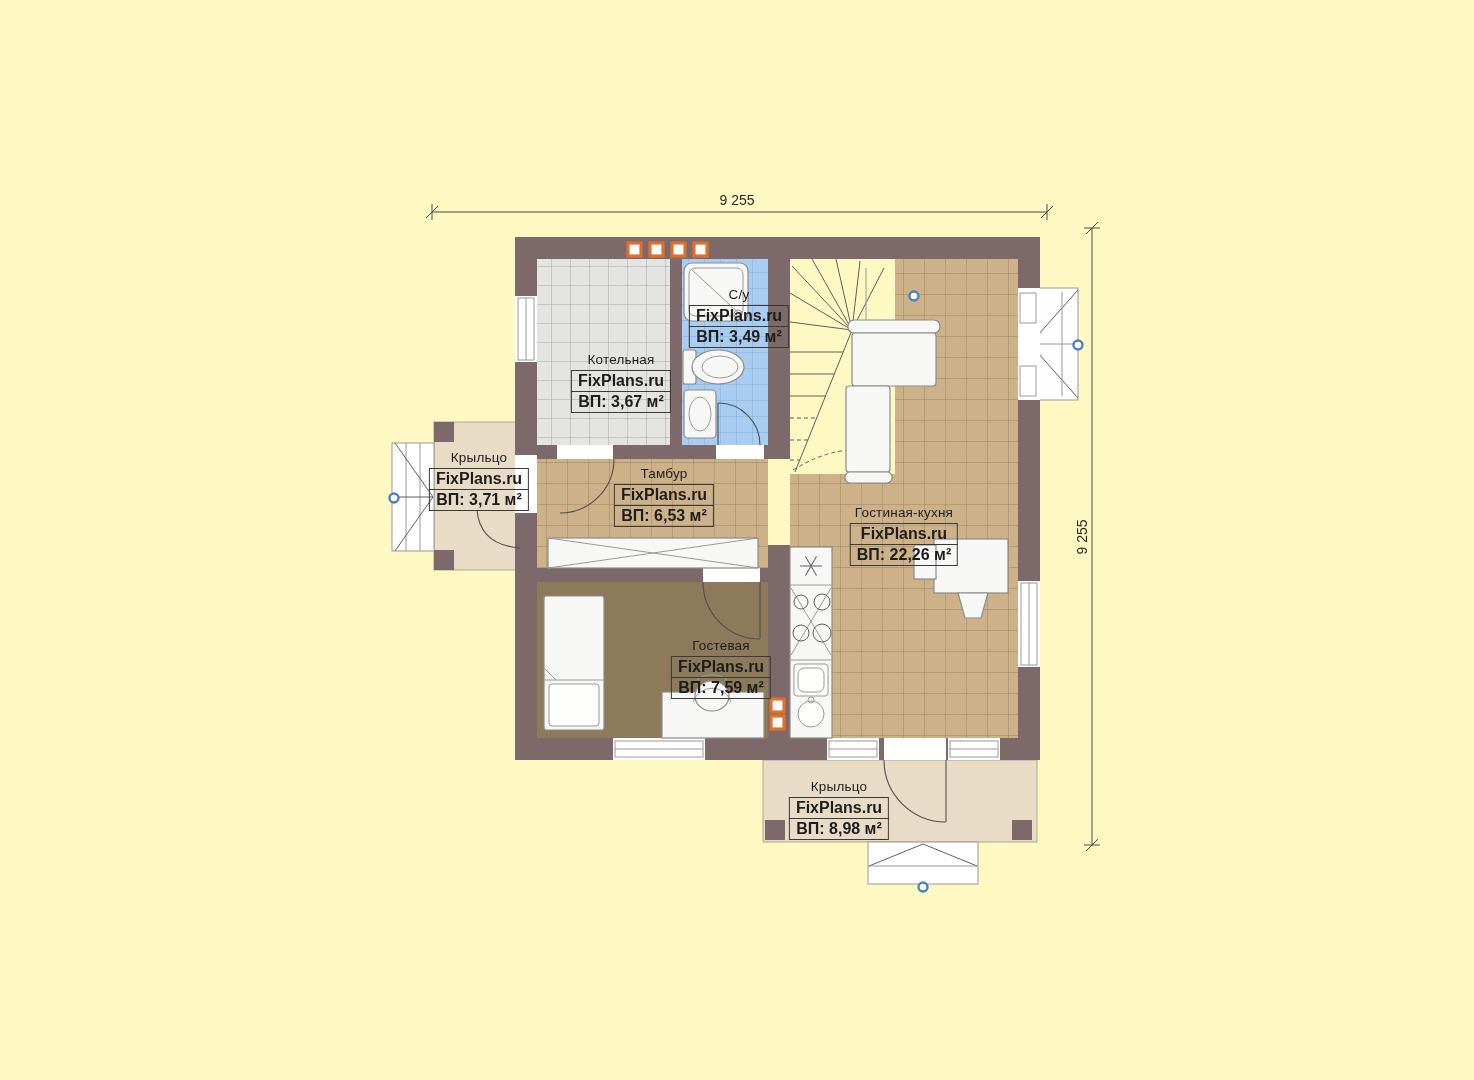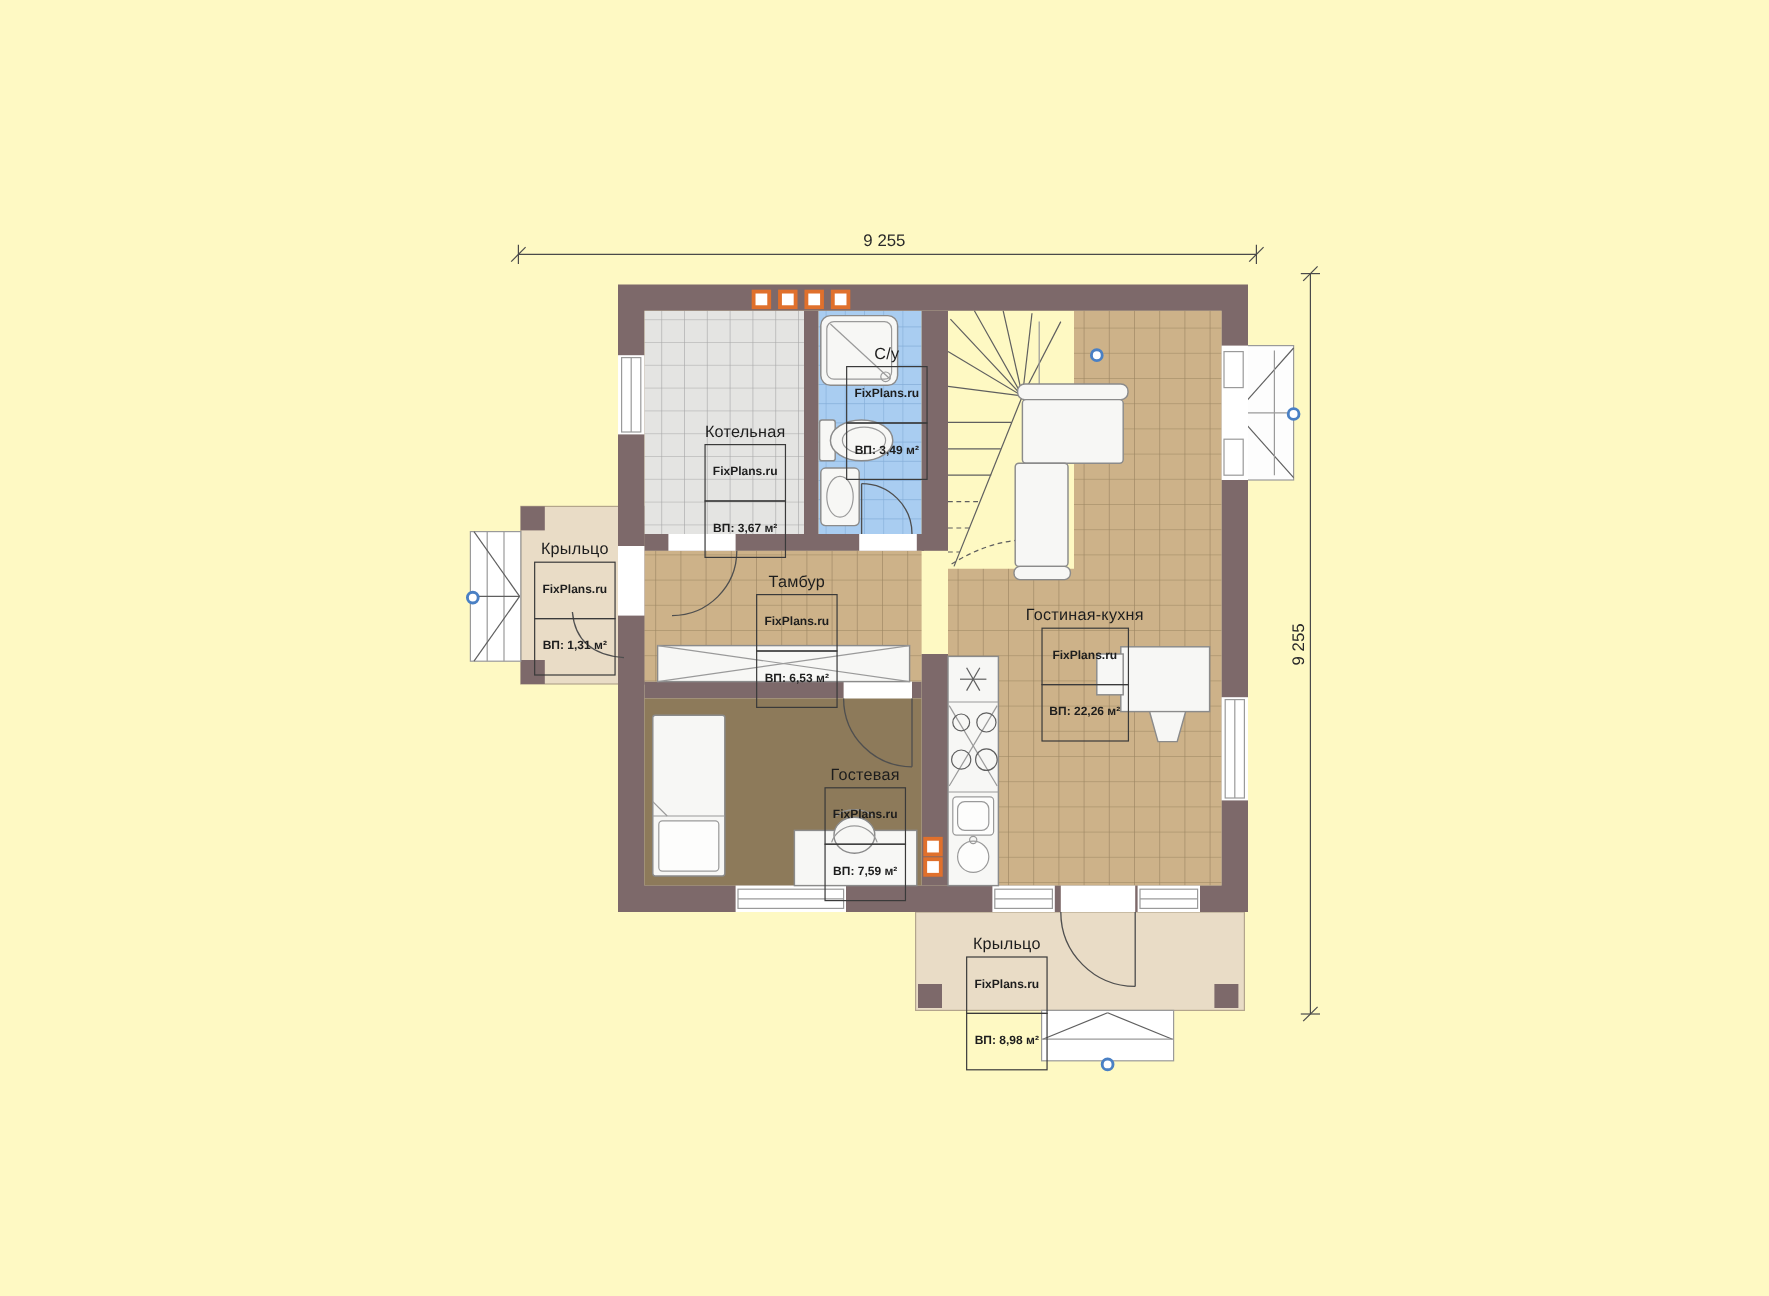--- a/index.html
+++ b/index.html
@@ -21,21 +21,21 @@
   .stair{stroke:#5f5f5f;stroke-width:1;fill:none;}
   .door{stroke:#4f4f4f;stroke-width:1.1;fill:none;}
   .dash{stroke-dasharray:4 3;}
   .vent{fill:#ffffff;stroke:var(--vent-orange,#e0702c);stroke-width:3.2;}
   .dot{fill:#ffffff;stroke:var(--marker-blue,#4a80c4);stroke-width:2.4;}
   .dim{stroke:#4a4a4a;stroke-width:1;fill:none;}
   
   .room-label{position:absolute;transform:translateX(-50%);text-align:center;color:#1d1d1d;z-index:5;}
   .room-name{font-weight:normal;font-size:13.5px;white-space:nowrap;margin-bottom:3px;letter-spacing:.2px;}
   .label-box{display:inline-block;}
-  .label-row{display:block;border:1px solid #3a3a3a;padding:15px 6px;font-weight:bold;font-size:10px;white-space:nowrap;line-height:16px;}
+  .label-row{display:block;border:1px solid #3a3a3a;padding:2px 6px;font-weight:bold;font-size:16px;white-space:nowrap;line-height:16px;}
   .label-row + .label-row{margin-top:-1px;}
   .dim-label{position:absolute;font-size:14px;color:#2a2a2a;z-index:5;white-space:nowrap;}
   .dim-label.top{transform:translateX(-50%);}
   .dim-label.right{transform:translate(-50%,-50%) rotate(-90deg);}
 </style>
 </head>
 <body>
 
 <div class="stage">
 
@@ -299,25 +299,25 @@
   <div class="label-box">
     <span class="label-row">FixPlans.ru</span>
     <span class="label-row">ВП: 3,49 м²</span>
   </div>
 </div>
 
 <div class="room-label" style="left:479px;top:450px;">
   <div class="room-name">Крыльцо</div>
   <div class="label-box">
     <span class="label-row">FixPlans.ru</span>
-    <span class="label-row">ВП: 1,31 м²</span>
-  </div>
-</div>
-
-<div class="room-label" style="left:664px;top:477px;">
+    <span class="label-row">ВП: 3,71 м²</span>
+  </div>
+</div>
+
+<div class="room-label" style="left:664px;top:466px;">
   <div class="room-name">Тамбур</div>
   <div class="label-box">
     <span class="label-row">FixPlans.ru</span>
     <span class="label-row">ВП: 6,53 м²</span>
   </div>
 </div>
 
 <div class="room-label" style="left:904px;top:505px;">
   <div class="room-name">Гостиная-кухня</div>
   <div class="label-box">

